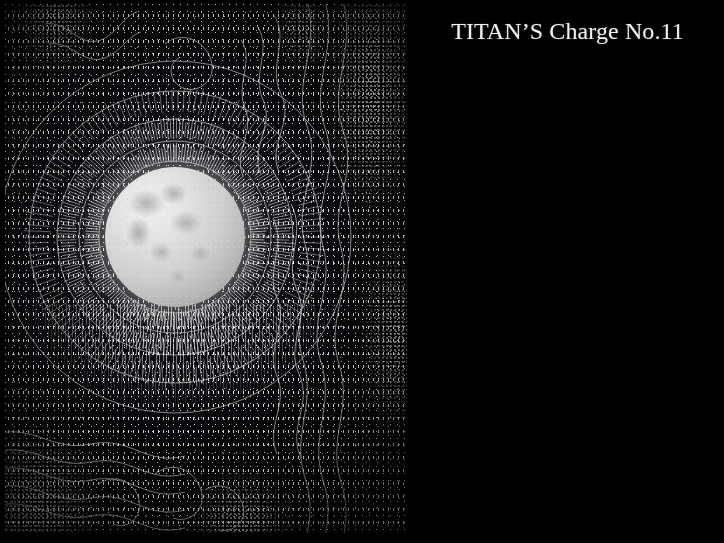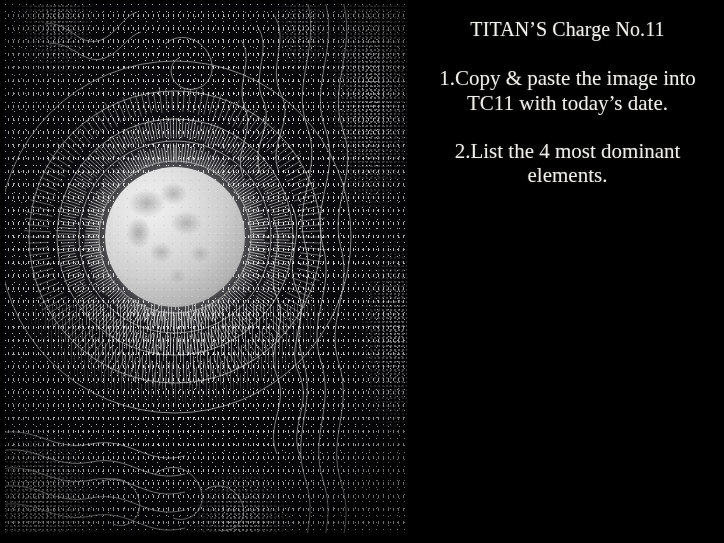--- a/index.html
+++ b/index.html
@@ -180,21 +180,21 @@
     background: #000000;
     box-sizing: border-box;
     padding: 12px 10px 10px 10px;
     display: flex;
     flex-direction: column;
     align-items: center;
   }
 
   .slide-title {
     color: #f2f0ed;
-    font-size: 20px;
+    font-size: 24px;
     line-height: 1.12;
     text-align: center;
     letter-spacing: 0.1px;
     white-space: nowrap;
     margin: 6px 0 0 0;
     text-shadow: 0 0 2px rgba(255,255,255,0.25);
   }
 
   .task-block {
     color: #f0eeeb;
@@ -851,24 +851,22 @@
 
       <div class="art-vignette"></div>
     </div>
   </div>
 
   <div class="text-pane">
 
     <div class="slide-title">TITAN’S Charge No.11</div>
 
     <div class="gap-lg"></div>
-    <div class="task-block">1.Copy &amp; paste the image into TC11 with today’s date.</div>
 
     <div class="gap-md"></div>
-    <div class="task-block">2.List the 4 most dominant elements.</div>
 
     <div class="gap-md"></div>
 
     <div class="gap-md"></div>
 
     <div class="gap-sm"></div>
 
   </div>
 </div>
 

